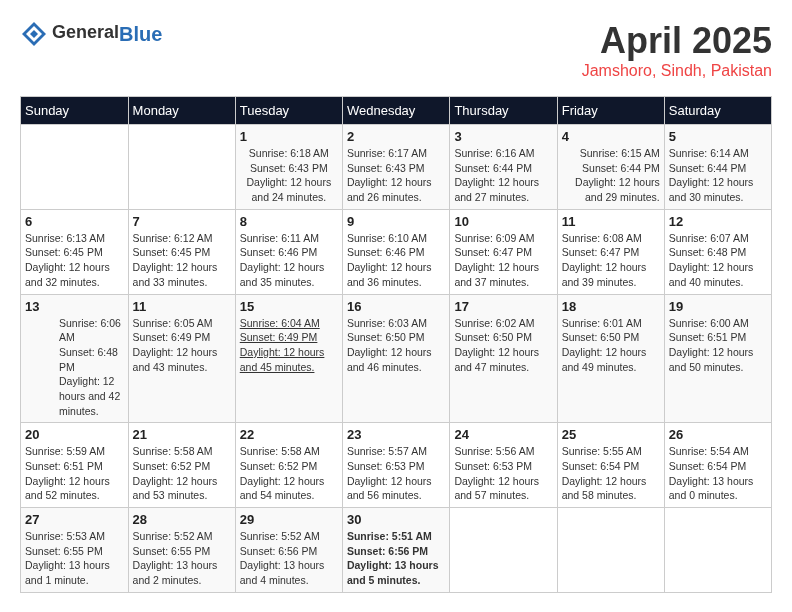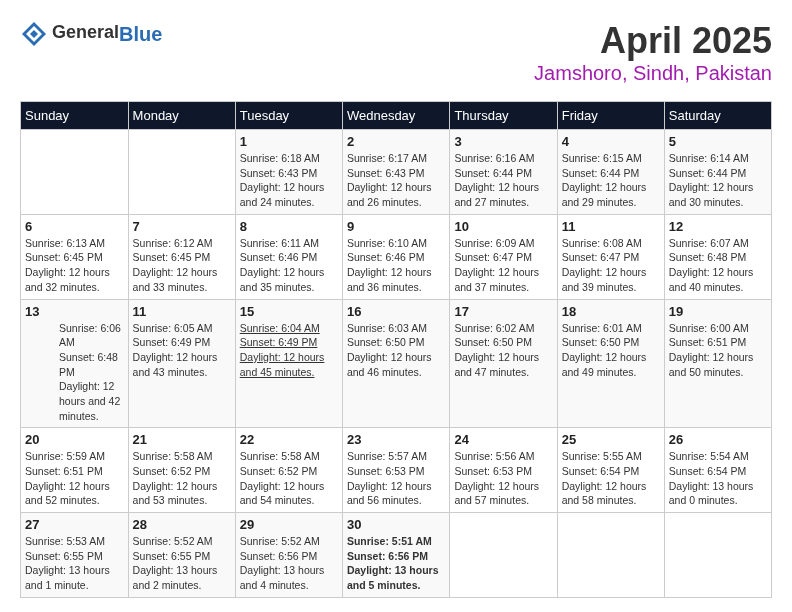--- a/index.html
+++ b/index.html
@@ -43,22 +43,22 @@
     }
     .title-block {
       text-align: right;
     }
     .main-title {
       font-size: 36px;
       font-weight: bold;
       color: #333;
     }
     .subtitle {
-      font-size: 20px;
-      color: #a21caf;
+      font-size: 16px;
+      color: #ef4444;
     }
     table {
       width: 100%;
       border-collapse: collapse;
       font-size: 11px;
     }
     thead tr th {
       background-color: #0f172a;
       color: #fff;
       padding: 6px 4px;
@@ -126,39 +126,39 @@
         <th>Friday</th>
         <th>Saturday</th>
       </tr>
   </thead>
   <tbody id="calendar-body">
   <tr>
         <td class="empty-cell"></td>
         <td class="empty-cell"></td>
         <td>
           <span class="day-number">1</span>
-          <div class="day-detail" style="white-space: pre-line;">Sunrise: 6:18 AM
+          <div class="day-detail" style="white-space: pre-line; text-align: center;">Sunrise: 6:18 AM
 Sunset: 6:43 PM
 Daylight: 12 hours and 24 minutes.</div>
         </td>
         <td>
           <span class="day-number">2</span>
           <div class="day-detail" style="white-space: pre-line;">Sunrise: 6:17 AM
 Sunset: 6:43 PM
 Daylight: 12 hours and 26 minutes.</div>
         </td>
         <td>
           <span class="day-number">3</span>
           <div class="day-detail" style="white-space: pre-line;">Sunrise: 6:16 AM
 Sunset: 6:44 PM
 Daylight: 12 hours and 27 minutes.</div>
         </td>
         <td>
           <span class="day-number">4</span>
-          <div class="day-detail" style="white-space: pre-line;">Sunrise: 6:15 AM
+          <div class="day-detail" style="white-space: pre-line; text-align: right;">Sunrise: 6:15 AM
 Sunset: 6:44 PM
 Daylight: 12 hours and 29 minutes.</div>
         </td>
         <td>
           <span class="day-number">5</span>
           <div class="day-detail" style="white-space: pre-line;">Sunrise: 6:14 AM
 Sunset: 6:44 PM
 Daylight: 12 hours and 30 minutes.</div>
         </td>
       </tr>

